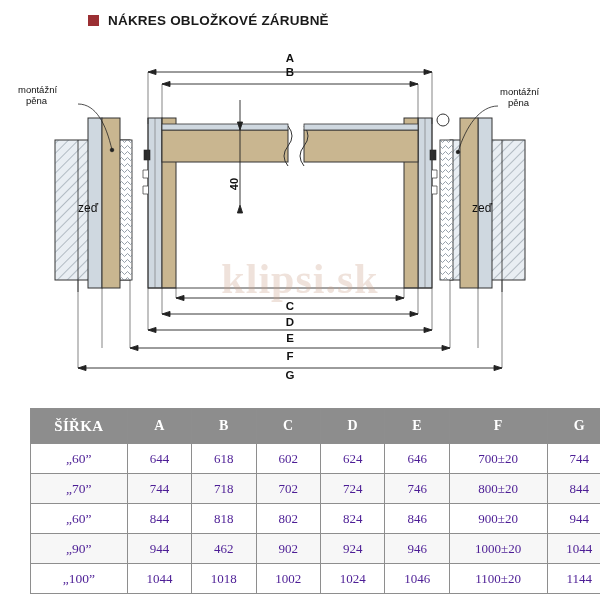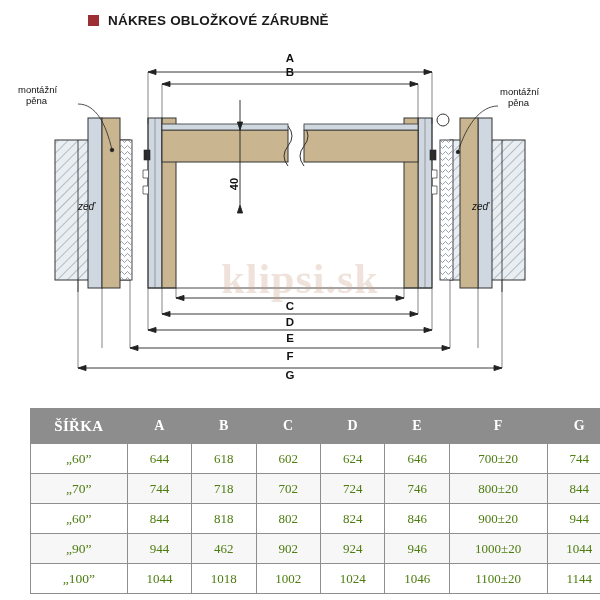--- a/index.html
+++ b/index.html
@@ -86,42 +86,41 @@
   .dim40 {
     position: absolute;
     font-size: 11px;
     font-weight: bold;
     color: #111;
     transform: rotate(-90deg);
     transform-origin: center center;
   }
   .zedlabel {
     position: absolute;
-    font-size: 10px;
-    font-style: italic;
+    font-size: 12px;
     color: #111;
   }
 
   
   #table-wrap {
     position: absolute;
     left: 30px;
     top: 408px;
     width: 541px;
   }
   table {
     border-collapse: collapse;
     width: 582px;
     font-family: "Liberation Serif", serif;
   }
   th, td {
     border: 1px solid #8e8e8e;
     text-align: center;
     font-size: 13px;
-    color: #4d7c0f;
+    color: #4c1d95;
     height: 29px;
     padding: 0;
   }
   thead th {
     background: #8d8d8d;
     color: #ffffff;
     font-weight: bold;
     font-size: 14px;
     height: 34px;
     letter-spacing: 0.3px;

